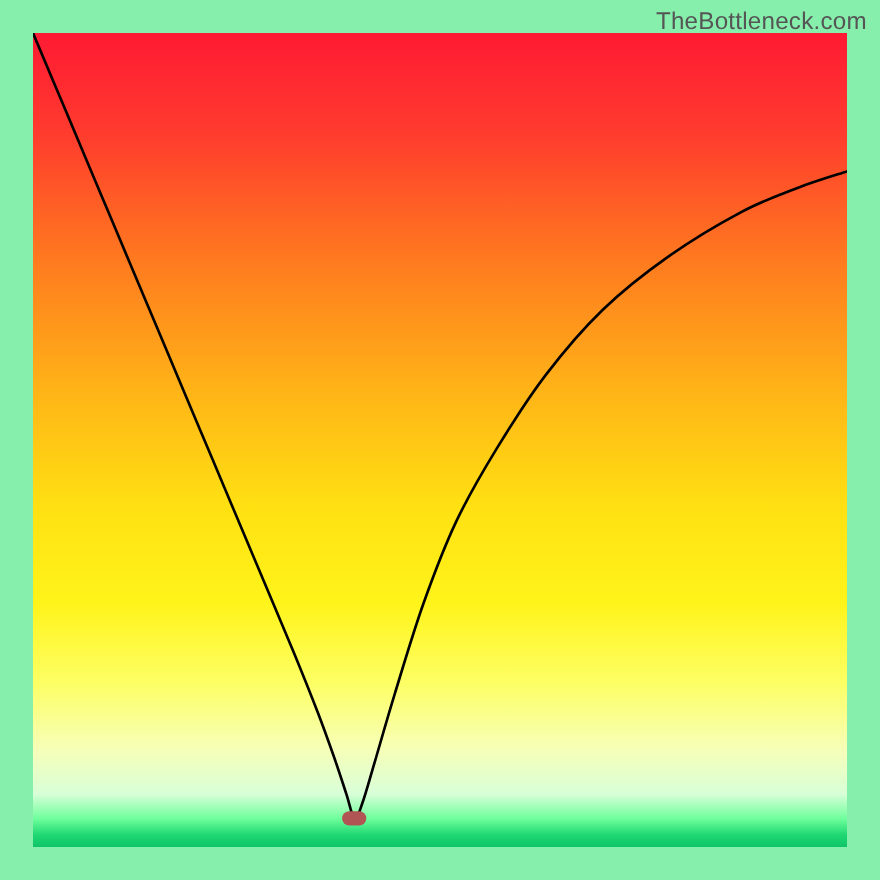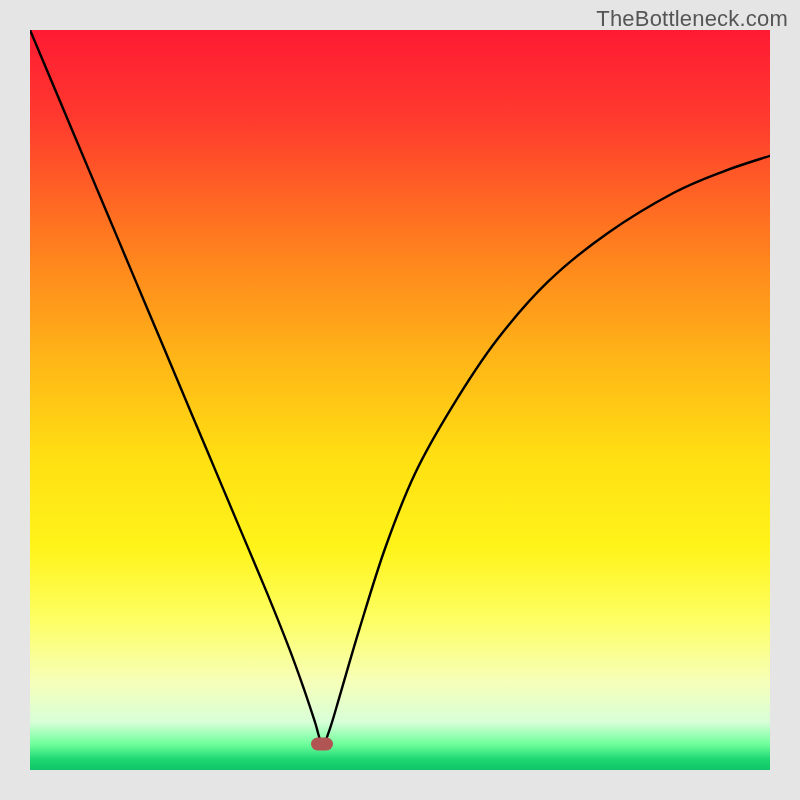--- a/index.html
+++ b/index.html
@@ -10,21 +10,21 @@
     background: #000;
     overflow: hidden;
     font-family: Arial, Helvetica, sans-serif;
   }
   .frame {
     position: absolute;
     left: 0;
     top: 0;
     width: 800px;
     height: 800px;
-    background: #e5e5e5;
+    background: #86efac;
   }
   .plot-area {
     position: absolute;
     left: 30px;
     top: 30px;
     width: 740px;
     height: 740px;
     overflow: hidden;
   }
   .watermark {

